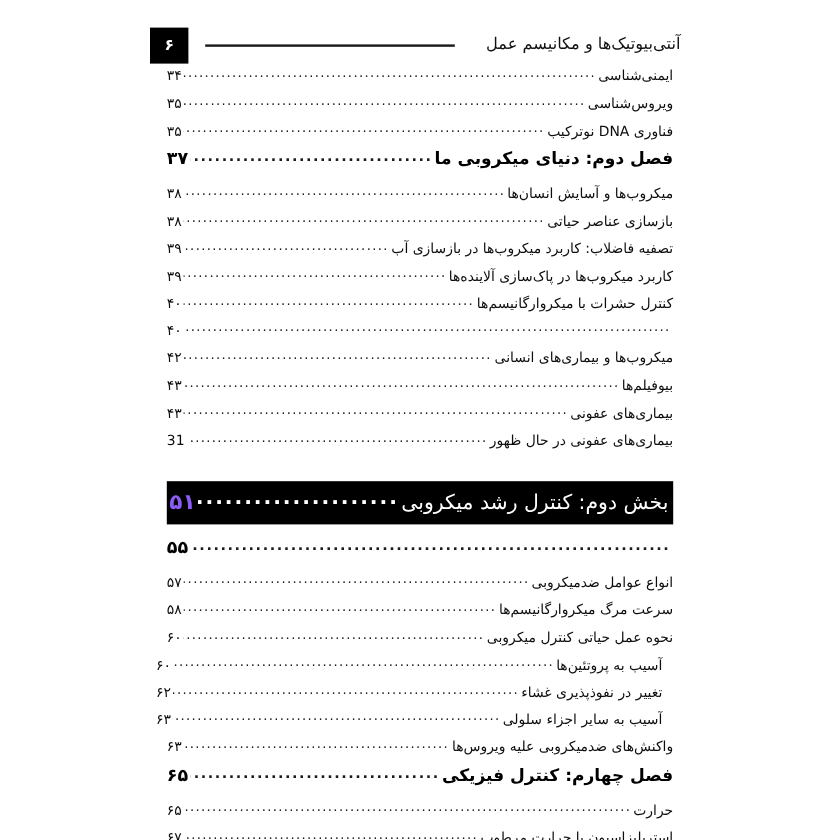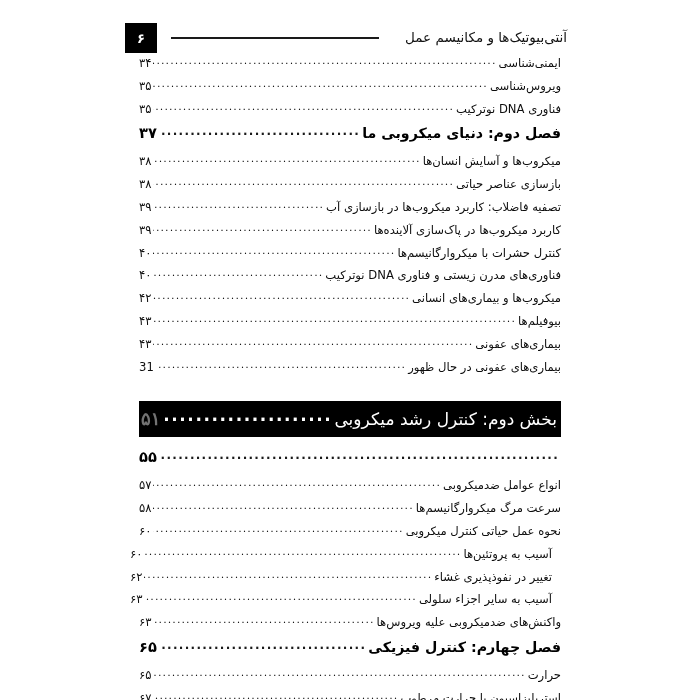--- a/index.html
+++ b/index.html
@@ -168,24 +168,23 @@
   }
   .part-banner .toc-leader::after {
     color: #ffffff;
     font-size: 17px;
     letter-spacing: 1.6px;
     font-weight: bold;
   }
   .part-page {
     font-size: 18px;
     font-weight: bold;
-    color: #737373;
+    color: #8b5cf6;
     direction: ltr;
     line-height: 1;
-    font-family: Liberation Serif, serif;
   }
 </style>
 </head>
 <body>
 
 <div class="page">
 
   <div class="running-head">
     <div class="rh-title">آنتی‌بیوتیک‌ها و مکانیسم عمل</div>
     <div class="rh-rule"></div>
@@ -232,21 +231,20 @@
         <span class="toc-label ">کاربرد میکروب‌ها در پاک‌سازی آلاینده‌ها</span>
         <span class="toc-leader"></span>
         <span class="toc-page ">۳۹</span>
       </div>
       <div class="toc-row entry">
         <span class="toc-label ">کنترل حشرات با میکروارگانیسم‌ها</span>
         <span class="toc-leader"></span>
         <span class="toc-page ">۴۰</span>
       </div>
       <div class="toc-row entry">
-        <span class="toc-label ">فناوری‌های مدرن زیستی و فناوری DNA نوترکیب</span>
         <span class="toc-leader"></span>
         <span class="toc-page ">۴۰</span>
       </div>
       <div class="toc-row entry">
         <span class="toc-label ">میکروب‌ها و بیماری‌های انسانی</span>
         <span class="toc-leader"></span>
         <span class="toc-page ">۴۲</span>
       </div>
       <div class="toc-row entry">
         <span class="toc-label ">بیوفیلم‌ها</span>

